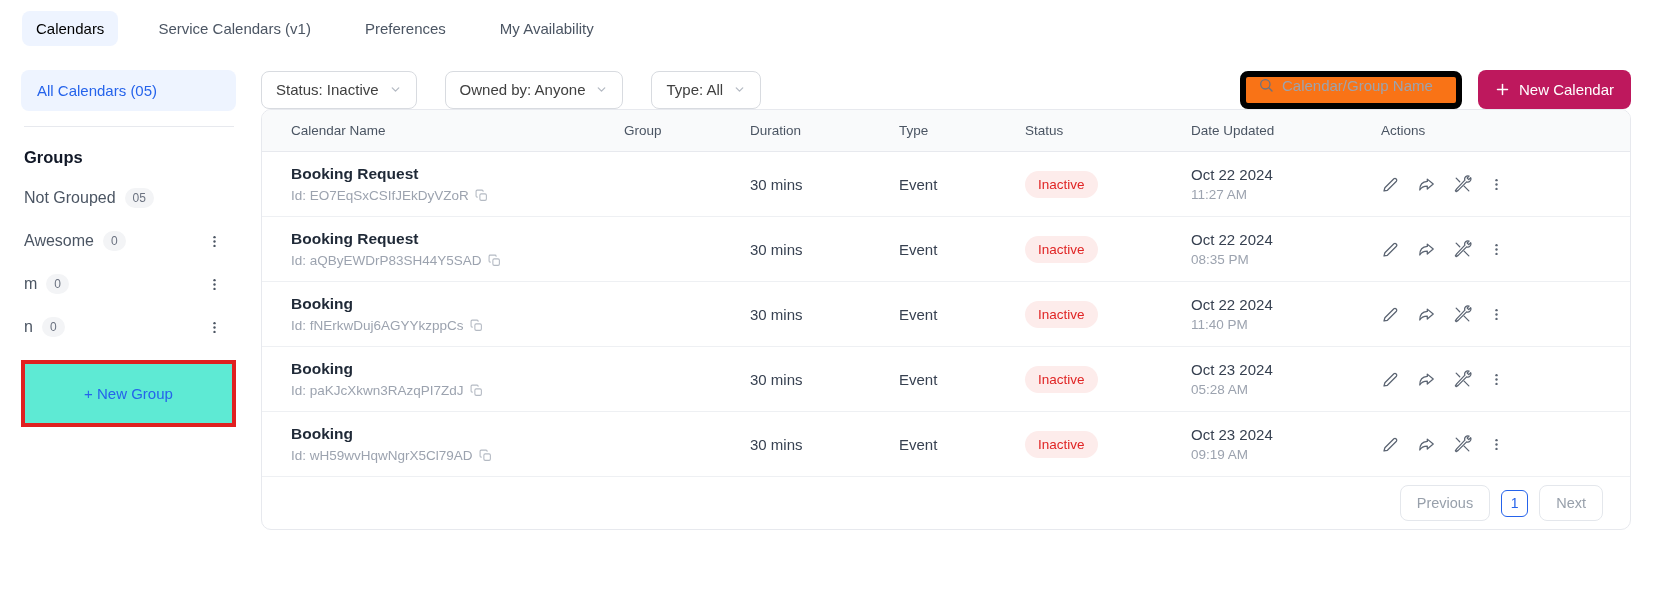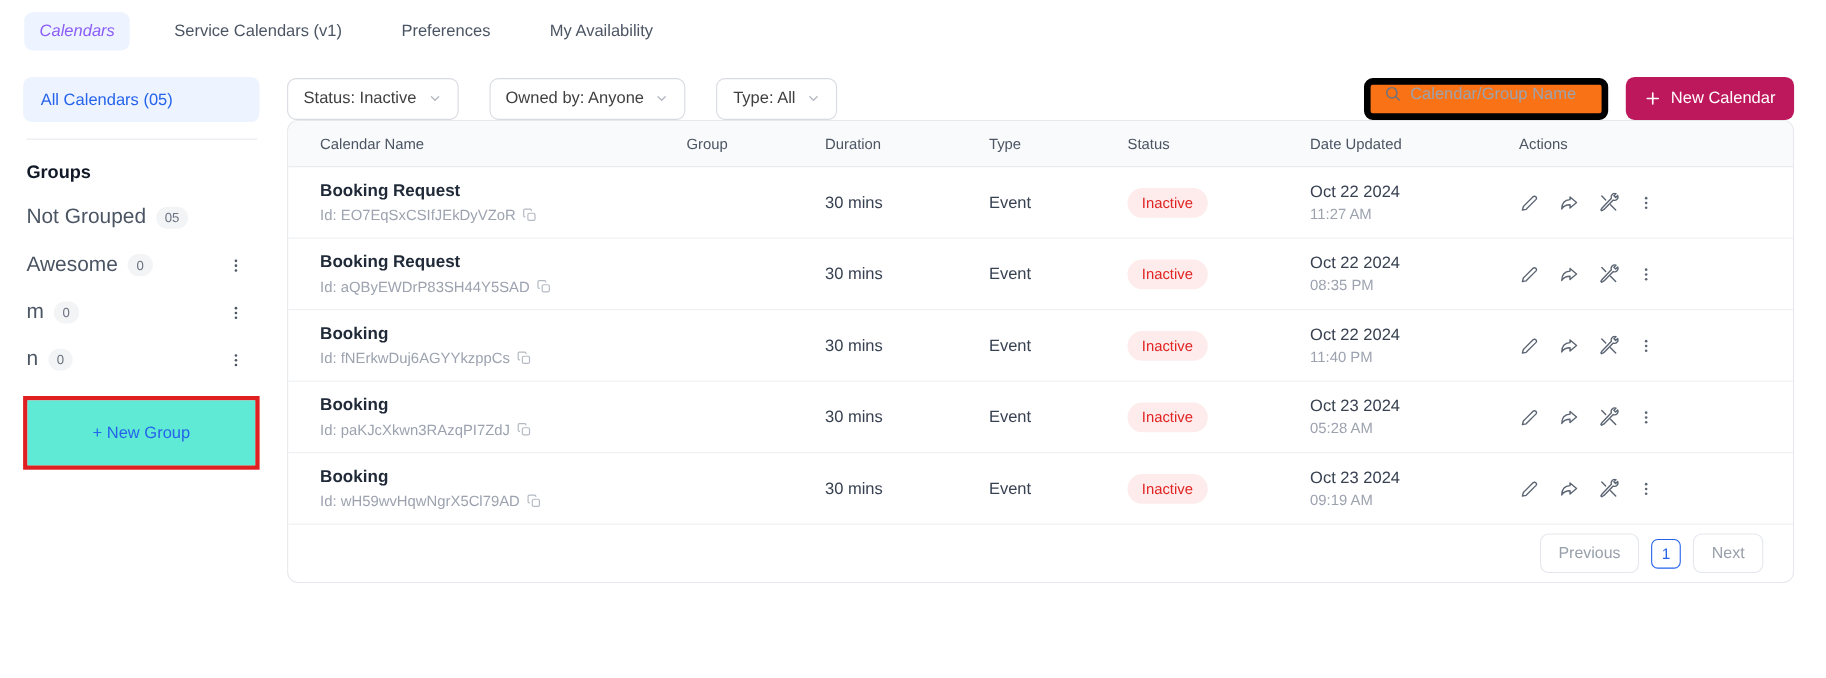--- a/index.html
+++ b/index.html
@@ -2,34 +2,34 @@
 <html><head>
 <meta charset="utf-8">
 <style>
   * { margin:0; padding:0; box-sizing:border-box; }
   html,body { width:1660px; height:616px; background:#ffffff; overflow:hidden;
               font-family:"Liberation Sans", sans-serif; color:#374151; }
 
   
   .topnav { display:flex; align-items:center; gap:26px; padding:11px 0 0 22px; }
   .tab { font-size:15px; color:#4b5563; padding:9px 14px; border-radius:8px; cursor:pointer; white-space:nowrap; }
-  .tab.active { background:#eef4ff; color:#8b5cf6; font-weight:500;font-style:italic; }
+  .tab.active { background:#eef4ff; color:#000000; font-weight:500; }
 
   
   .layout { display:flex; align-items:flex-start; margin-top:24px; }
   .sidebar { width:215px; margin-left:21px; flex:none; }
   .main { flex:1; margin-left:25px; margin-right:29px; min-width:0; }
 
   
   .all-cal { background:#eef4ff; color:#2563eb; font-size:15px; padding:12px 16px;
              border-radius:8px; cursor:pointer; }
   .side-divider { border-top:1px solid #e7e9ee; margin:15px 2px 0 3px; }
   .groups-heading { font-size:16.5px; font-weight:700; color:#111827; margin:21px 0 4px 3px; }
   .group-item { display:flex; align-items:center; margin-top:19px; padding-left:3px; min-height:24px; }
-  .group-name { font-size:19px; color:#4b5563; }
+  .group-name { font-size:16px; color:#4b5563; }
   .count-badge { background:#f3f4f6; color:#6b7280; font-size:12px; padding:3px 8px;
                  border-radius:10px; margin-left:9px; }
   .kebab-btn { margin-left:auto; margin-right:12px; background:none; border:none; cursor:pointer;
                color:#4b5563; display:flex; align-items:center; padding:2px; }
   .new-group-annotation { border:4px solid #e02020; margin-top:21px; }
   .new-group-btn { width:100%; display:block; background:#5eead4; border:none; color:#2563eb;
                    font-size:15px; padding:21px 0; cursor:pointer; font-family:inherit; }
 
   
   .filter-row { display:flex; align-items:center; }

